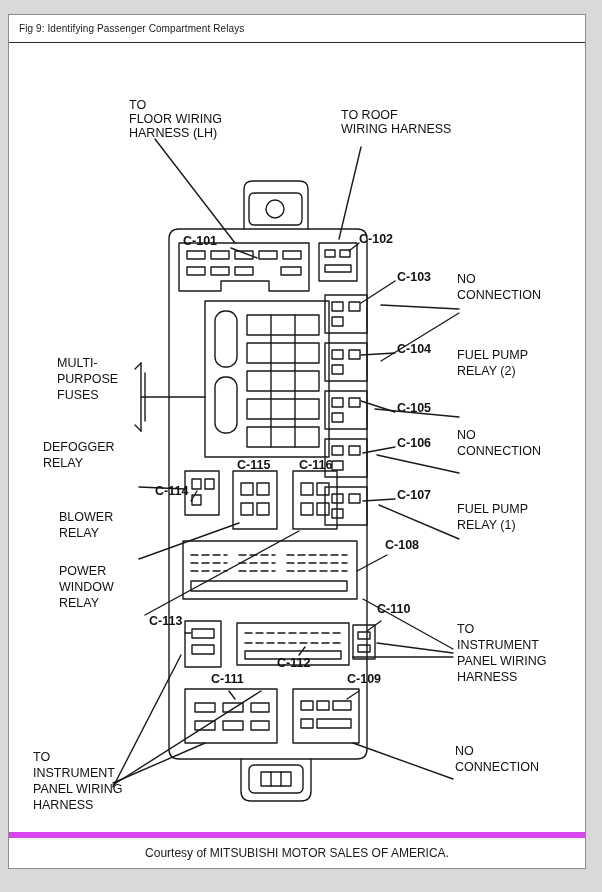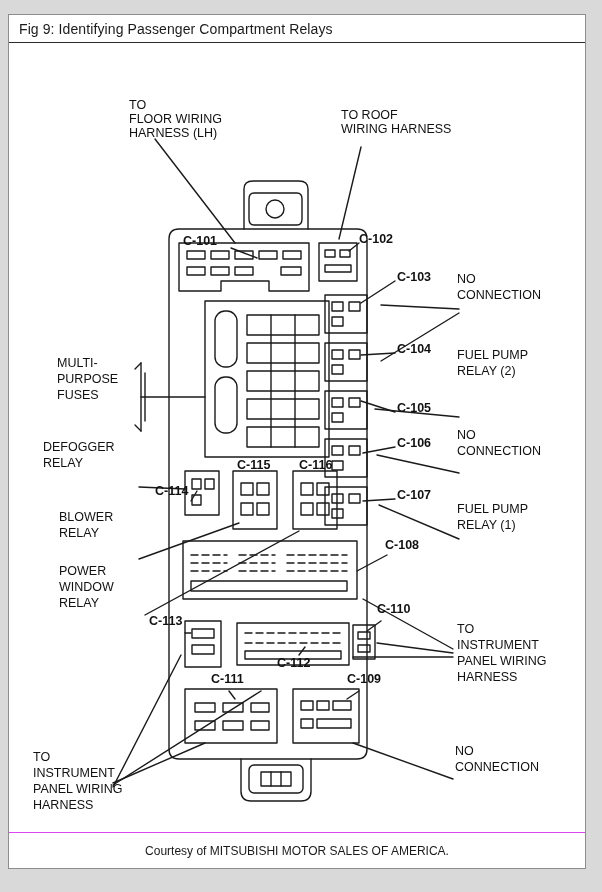--- a/index.html
+++ b/index.html
@@ -25,29 +25,29 @@
   .title-bar{
     position:absolute;
     left:0;top:0;
     width:100%;height:28px;
     border-bottom:1px solid #2b2b2b;
     box-sizing:border-box;
     display:flex;align-items:center;
   }
   .title-bar .title-text{
     padding-left:10px;
-    font-size:14px;
+    font-size:10px;
     color:#1a1a1a;
     letter-spacing:0.1px;
   }
   .footer{
     position:absolute;
     left:0;bottom:0;
     width:100%;height:36px;
-    border-top:1px solid #d946ef;
+    border-top:6px solid #d946ef;
     box-sizing:border-box;
     display:flex;align-items:center;justify-content:center;margin-top:13px;
   }
   .footer .footer-text{
     font-size:12px;color:#1a1a1a;
   }
   .canvas-wrap{
     position:absolute;
     left:0;top:28px;
     width:504px;height:790px;

